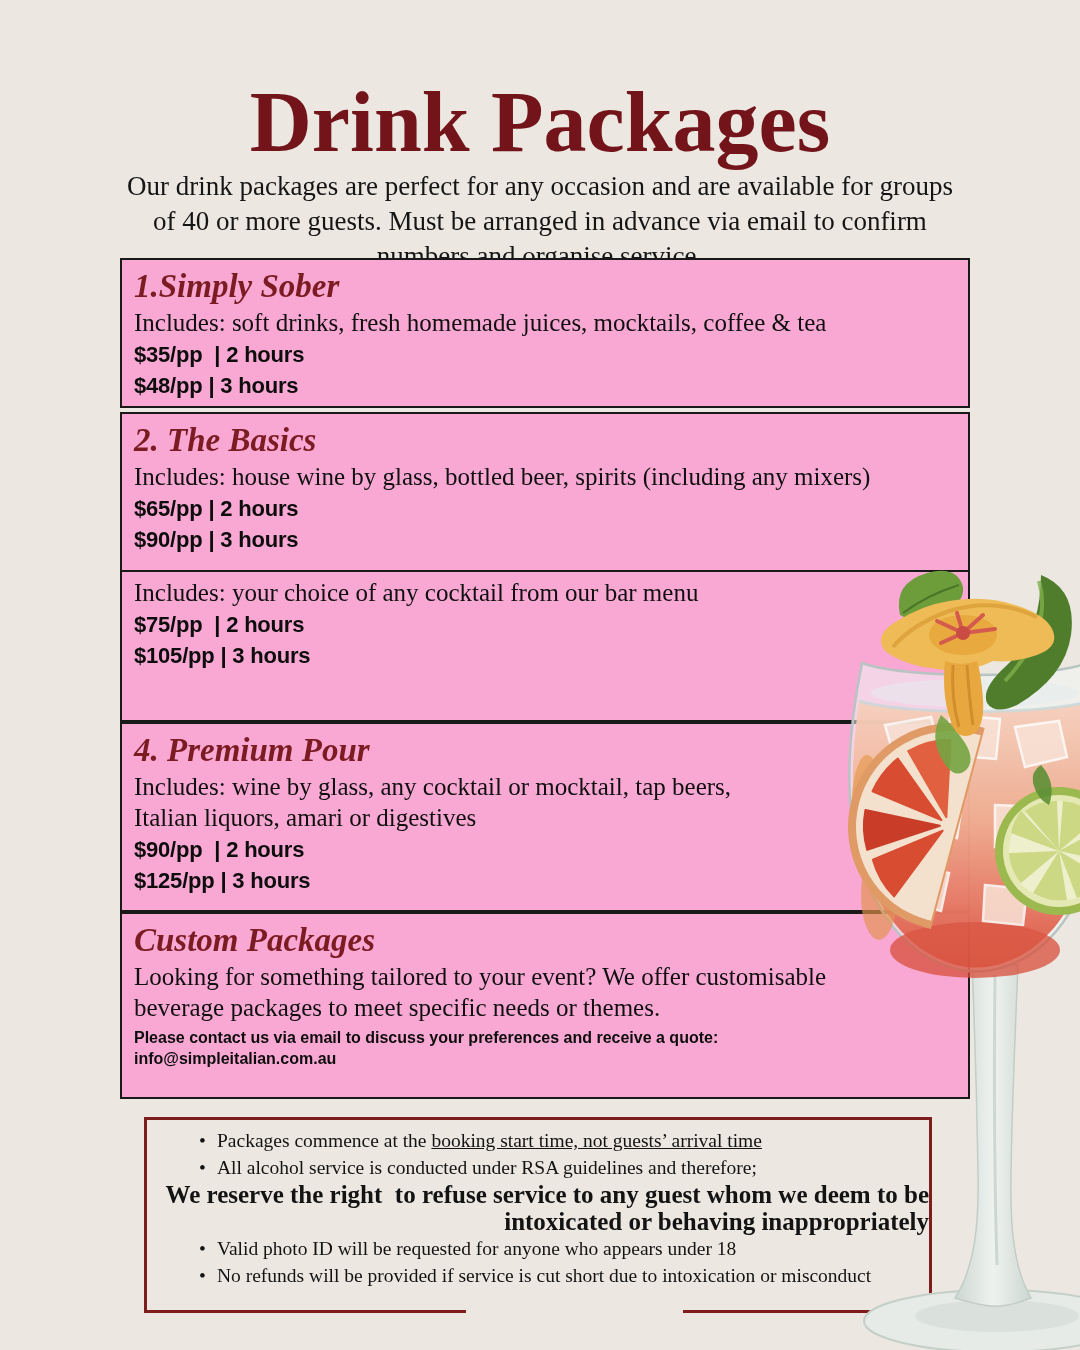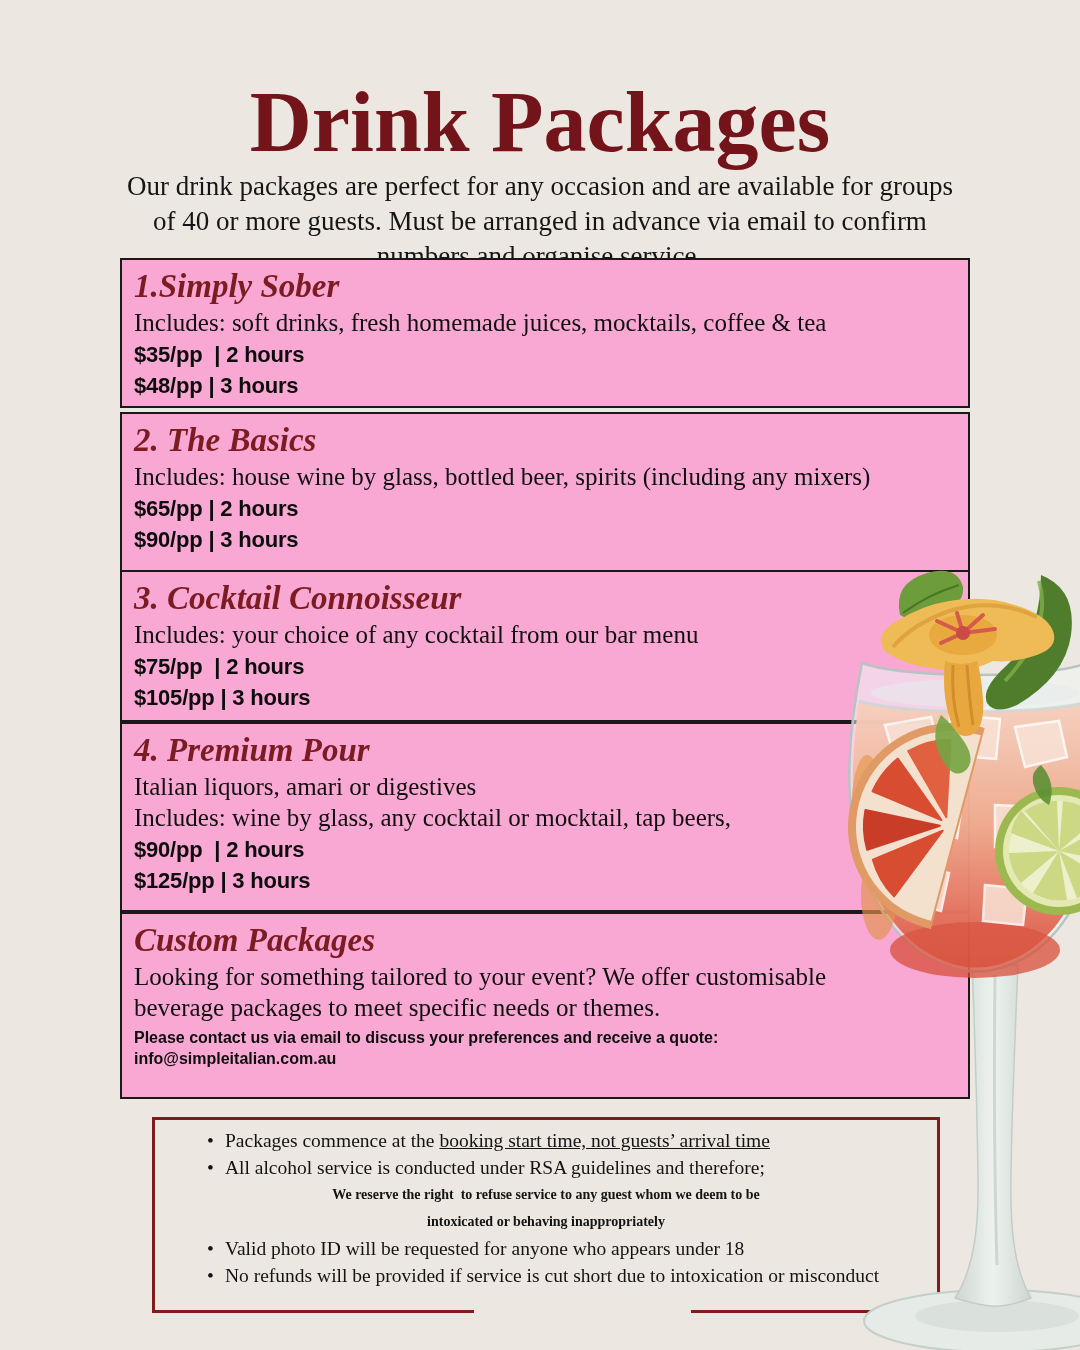--- a/index.html
+++ b/index.html
@@ -34,34 +34,34 @@
   .pkg-price{
     font-family:"Liberation Sans",sans-serif;font-weight:bold;font-size:22px;
     color:#0d0d0d;line-height:1.33;white-space:pre;letter-spacing:-0.2px;margin-top:2px;
   }
   .custom-body{font-size:25px;color:#101010;line-height:1.26;max-width:775px;margin-top:1px;}
   .custom-contact{
     font-family:"Liberation Sans",sans-serif;font-weight:bold;font-size:16px;
     color:#0d0d0d;line-height:1.3;margin-top:4px;white-space:pre;
   }
   .terms{
-    position:absolute;left:152px;top:1117px;width:788px;height:196px;box-sizing:border-box;
+    position:absolute;left:144px;top:1117px;width:788px;height:196px;box-sizing:border-box;
     border:3px solid #7f1d1d;border-bottom:none;padding-top:7px;
   }
   .terms .seg{position:absolute;bottom:0;height:3px;background:#7f1d1d;}
   .terms .seg1{left:-3px;width:322px;}
   .terms .seg2{left:536px;width:255px;}
   .t-line{
     position:relative;font-size:19.5px;color:#131313;line-height:27px;
     padding-left:70px;white-space:nowrap;
   }
   .t-line::before{content:"\2022";position:absolute;left:52px;top:0;font-size:19.5px;}
   .t-center{
-    font-size:14px;font-weight:bold;color:#131313;line-height:27px;
-    text-align:center;white-space:pre;
+    font-size:25px;font-weight:bold;color:#131313;line-height:27px;
+    text-align:right;white-space:pre;
   }
   .u{text-decoration:underline;}
   .bld{font-weight:normal;}
   .illus{position:absolute;left:845px;top:565px;width:235px;height:785px;z-index:6;}
 </style>
 </head>
 <body>
 
 <h1 class="title">Drink Packages</h1>
 
@@ -81,34 +81,33 @@
   <div class="pkg-name">2. The Basics</div>
   <div class="pkg-includes">
     <div>Includes: house wine by glass, bottled beer, spirits (including any mixers)</div>
 
   </div>
   <div class="pkg-price">$65/pp | 2 hours</div>
   <div class="pkg-price">$90/pp | 3 hours</div>
 </section>
 
 <section class="box box3">
-  <div class="pkg-name">3. Cocktail Connoisseur</div>
   <div class="pkg-includes">
     <div>Includes: your choice of any cocktail from our bar menu</div>
 
   </div>
   <div class="pkg-price">$75/pp  | 2 hours</div>
   <div class="pkg-price">$105/pp | 3 hours</div>
 </section>
 
 <section class="box box4">
   <div class="pkg-name">4. Premium Pour</div>
   <div class="pkg-includes">
+    <div>Includes: wine by glass, any cocktail or mocktail, tap beers,</div>
     <div>Italian liquors, amari or digestives</div>
-    <div>Includes: wine by glass, any cocktail or mocktail, tap beers,</div>
   </div>
   <div class="pkg-price">$90/pp  | 2 hours</div>
   <div class="pkg-price">$125/pp | 3 hours</div>
 </section>
 
 <section class="box box5">
   <div class="pkg-name">Custom Packages</div>
   <div class="custom-body">Looking for something tailored to your event? We offer customisable beverage packages to meet specific needs or themes.</div>
   <div class="custom-contact">Please contact us via email to discuss your preferences and receive a quote:</div>
   <div class="custom-contact" style="margin-top:0;">info@simpleitalian.com.au</div>

